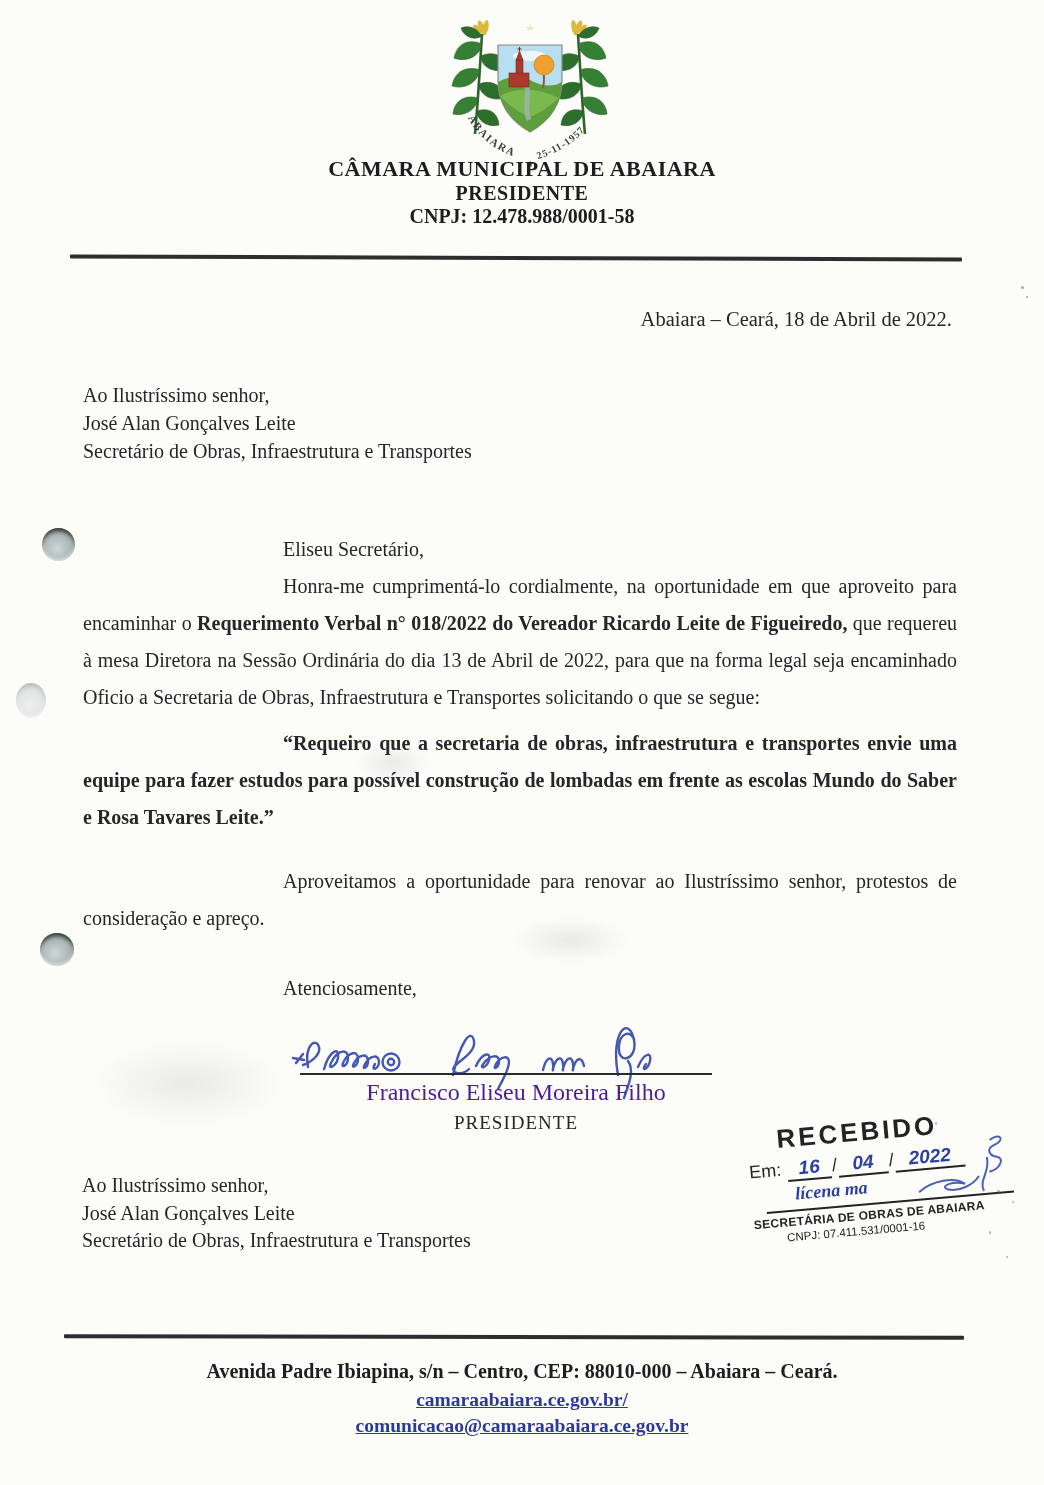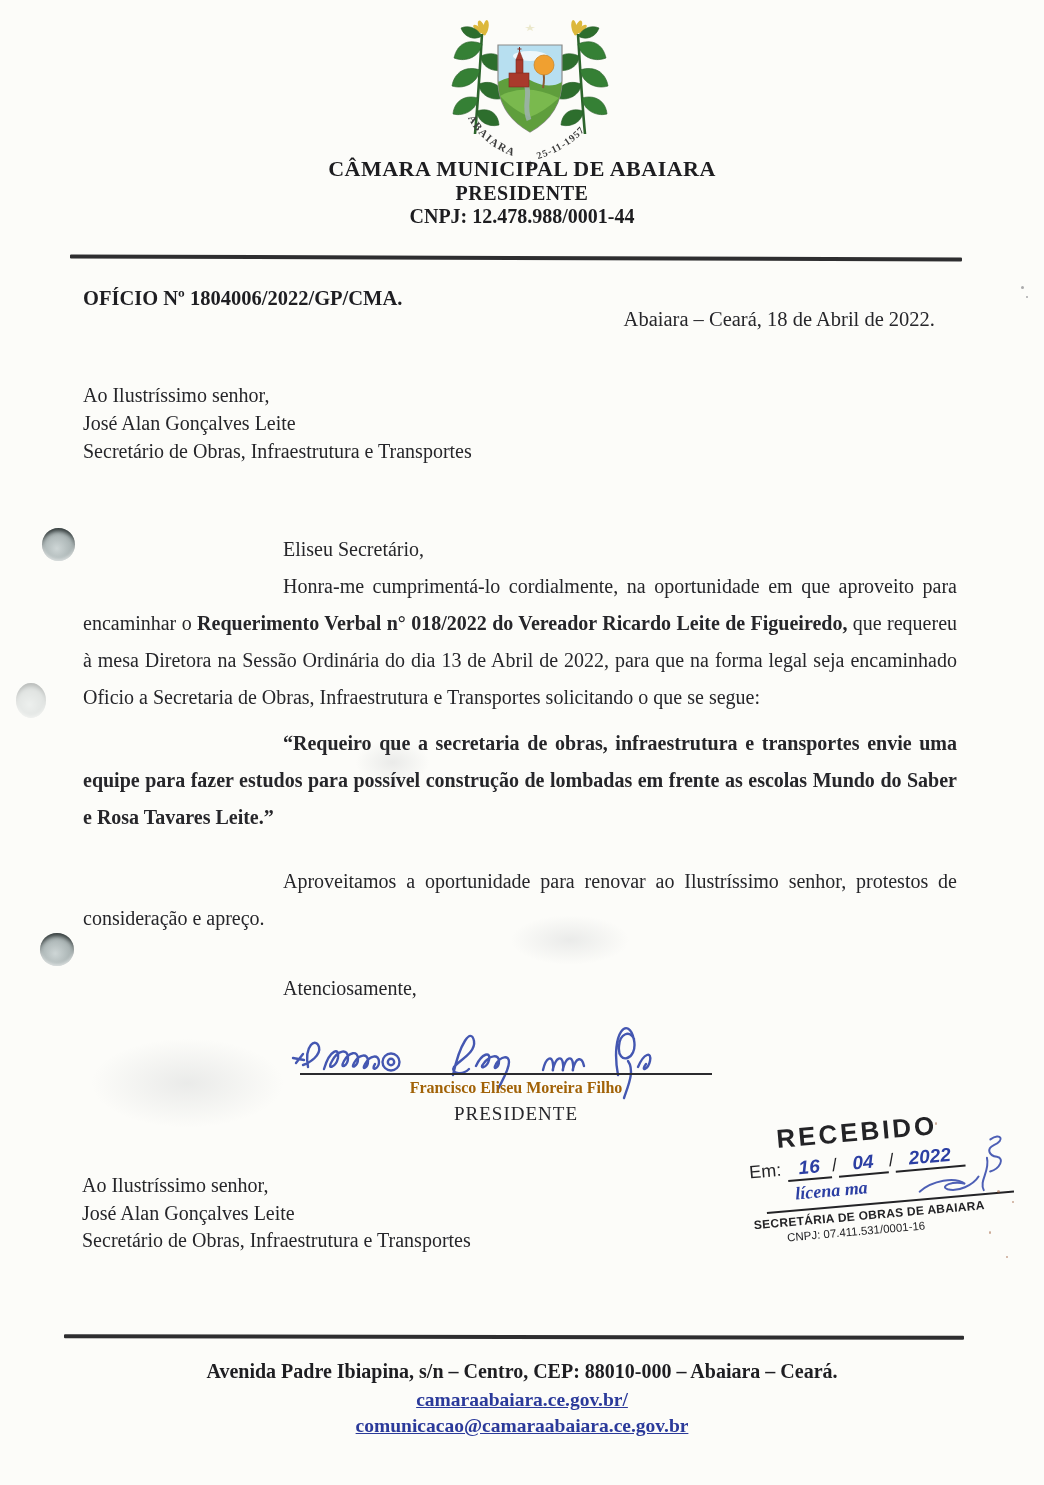--- a/index.html
+++ b/index.html
@@ -21,21 +21,21 @@
   .dateline{text-align:right;font-size:20.5px;}
   .recipient{font-size:20px;line-height:28px;}
   .recipient .b{font-weight:normal;}
   .body-block{width:874px;font-size:20px;line-height:37px;text-align:justify;}
   .body-block p{margin:0;}
   .indent{text-indent:200px;}
   .quote{font-weight:bold;margin-top:9px !important;}
   .closing{margin-top:27px !important;}
   .vale{font-size:20px;}
   .sig-name-block{text-align:center;}
-  .sig-name{font-size:16px;color:#a16207;font-weight:bold;}
+  .sig-name{font-size:24px;color:#4c1d95;}
   .sig-role{font-size:19px;letter-spacing:1px;margin-top:6px;}
   .sig-underline{background:#2b2b2e;height:2px;}
   
   .stamp{width:285px;transform:rotate(-5deg);transform-origin:50% 50%;color:#232326;}
   .stamp-title{font-family:"Liberation Sans","DejaVu Sans",sans-serif;font-weight:bold;font-size:26px;letter-spacing:3px;margin-left:30px;}
   .stamp-em{margin-top:4px;font-family:"Liberation Sans","DejaVu Sans",sans-serif;font-size:18px;}
   .seg{display:inline-block;border-bottom:2px solid #232326;text-align:center;padding:0 2px;margin:0 1px;}
   .seg-day{min-width:40px;} .seg-month{min-width:46px;} .seg-year{min-width:66px;}
   .hw{font-style:italic;color:#2c3fa3;font-size:19px;font-weight:bold;}
   .stamp-name-row{margin-top:2px;margin-left:14px;width:218px;border-bottom:2px solid #232326;padding-left:30px;height:26px;}
@@ -115,26 +115,25 @@
       <textPath href="#arcL" startOffset="4">ABAIARA</textPath>
     </text>
     <text font-size="10" font-weight="bold" fill="#3e3e3e" letter-spacing="1" font-family="Liberation Serif, DejaVu Serif, serif">
       <textPath href="#arcR" startOffset="2">25-11-1957</textPath>
     </text>
     <text x="96" y="149" font-size="9" fill="#444">★</text>
   </svg>
 
   <div class="abs hdr-line hdr-org" style="top:156px;">CÂMARA MUNICIPAL DE ABAIARA</div>
   <div class="abs hdr-line hdr-role" style="top:182px;">PRESIDENTE</div>
-  <div class="abs hdr-line hdr-cnpj" style="top:205px;">CNPJ: 12.478.988/0001-44</div>
+  <div class="abs hdr-line hdr-cnpj" style="top:205px;">CNPJ: 12.478.988/0001-58</div>
 
   <div class="abs rule" style="left:70px;top:256px;width:892px;transform:rotate(.2deg);"></div>
 
-  <div class="abs ref" style="left:83px;top:287px;">OFÍCIO Nº 1804006/2022/GP/CMA.</div>
-  <div class="abs dateline" style="left:500px;right:109px;top:308px;">Abaiara – Ceará, 18 de Abril de 2022.</div>
+  <div class="abs dateline" style="left:500px;right:92px;top:308px;">Abaiara – Ceará, 18 de Abril de 2022.</div>
 
   <div class="abs recipient" style="left:83px;top:381px;">
     <div class="b">Ao Ilustríssimo senhor,</div>
     <div class="b">José Alan Gonçalves Leite</div>
     <div class="b">Secretário de Obras, Infraestrutura e Transportes</div>
   </div>
 
   <div class="abs body-block" style="left:83px;top:531px;">
     <p class="indent">Eliseu Secretário,</p>
     <p class="indent"><span>Honra-me cumprimentá-lo cordialmente, na oportunidade em que aproveito para encaminhar o </span><b>Requerimento Verbal n° 018/2022 do Vereador Ricardo Leite de Figueiredo,</b><span> que requereu à mesa Diretora na Sessão Ordinária do dia 13 de Abril de 2022, para que na forma legal seja encaminhado Oficio a Secretaria de Obras, Infraestrutura e Transportes solicitando o que se segue:</span></p>

